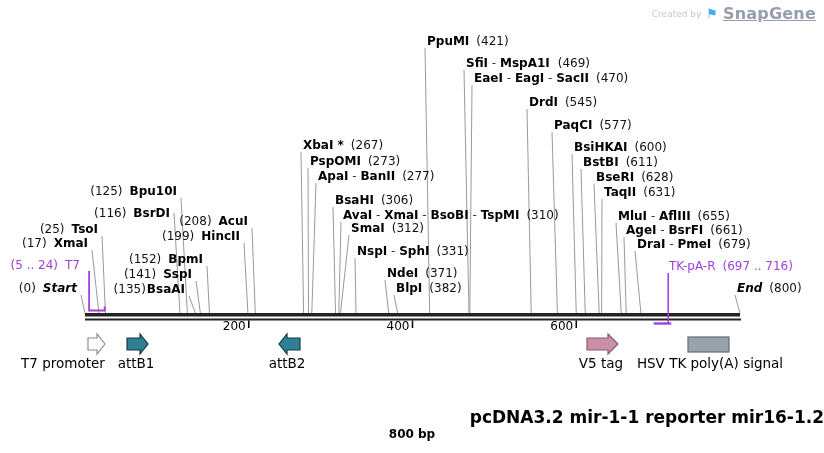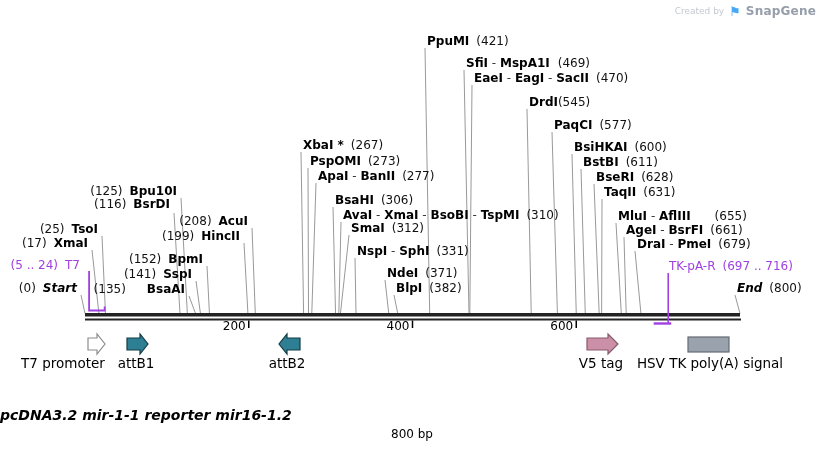--- a/index.html
+++ b/index.html
@@ -17,26 +17,26 @@
       color:var(--primer,#a040e0);font-weight:normal;}
 
   .tick-label{position:absolute;font-size:12px;line-height:13px;color:#000;}
 
   .feature-label{position:absolute;transform:translateX(-50%);font-size:13.5px;
                  line-height:15px;color:#000;white-space:nowrap;}
 
   .credit{position:absolute;top:4px;right:8px;display:flex;align-items:center;gap:5px;}
   .credit .created{font-size:9px;color:#c3c8d0;}
   .credit .flag{font-size:13px;line-height:13px;color:#47a8f5;}
-  .credit .brand{font-size:12px;font-weight:bold;color:#959eaa;letter-spacing:.2px;}
+  .credit .brand{font-size:16px;font-weight:bold;color:#959eaa;letter-spacing:.2px;text-decoration:underline;}
 
-  .title{position:absolute;left:0;right:0;top:407px;text-align:left;
-         font-size:14px;font-weight:bold;color:#000;font-style:italic;}
+  .title{position:absolute;left:0;right:0;top:407px;text-align:right;
+         font-size:17px;font-weight:bold;color:#000;}
   .subtitle{position:absolute;left:0;right:0;top:427px;text-align:center;
-            font-size:12px;font-weight:normal;color:#000;}
+            font-size:12px;font-weight:bold;color:#000;}
 </style>
 </head>
 <body>
 
 <div class="stage">
 
   <div class="credit">
     <span class="created">Created by</span>
     <span class="flag">⚑</span>
     <span class="brand">SnapGene</span>
@@ -97,48 +97,48 @@
     <polygon points="300,338 287,338 287,334 279,344 287,354 287,350 300,350" stroke-width="1.2" fill="#2e7f93" stroke="#123c46"></polygon>
     <polygon points="587,338 608,338 608,334 618,344 608,354 608,350 587,350" stroke-width="1.2" fill="#cc8fa8" stroke="#8a5a6e"></polygon>
     <rect x="688" y="337" width="41" height="15" stroke-width="1.2" fill="#9aa2ad" stroke="#646b73"></rect>
   </svg>
 
   <div id="labels">
       <div class="tick-label" style="right: 578.25px; top: 320px;">200</div>
       <div class="tick-label" style="right: 414.5px; top: 320px;">400</div>
       <div class="tick-label" style="right: 250.75px; top: 320px;">600</div>
       <div class="site" style="right: 647px; top: 184px;"><span class="pos" style="margin-right: 7px;">(125)</span><span><span class="nm">Bpu10I</span></span></div>
-      <div class="site" style="right: 654px; top: 197px;"><span class="pos" style="margin-right: 7px;">(116)</span><span><span class="nm">BsrDI</span></span></div>
+      <div class="site" style="right: 654px; top: 206px;"><span class="pos" style="margin-right: 7px;">(116)</span><span><span class="nm">BsrDI</span></span></div>
       <div class="site" style="right: 576px; top: 214px;"><span class="pos" style="margin-right: 7px;">(208)</span><span><span class="nm">AcuI</span></span></div>
       <div class="site" style="right: 726px; top: 222px;"><span class="pos" style="margin-right: 7px;">(25)</span><span><span class="nm">TsoI</span></span></div>
       <div class="site" style="right: 584px; top: 229px;"><span class="pos" style="margin-right: 7px;">(199)</span><span><span class="nm">HincII</span></span></div>
       <div class="site" style="right: 736px; top: 236px;"><span class="pos" style="margin-right: 7px;">(17)</span><span><span class="nm">XmaI</span></span></div>
       <div class="site" style="right: 621px; top: 252px;"><span class="pos" style="margin-right: 7px;">(152)</span><span><span class="nm">BpmI</span></span></div>
       <div class="site" style="right: 632px; top: 267px;"><span class="pos" style="margin-right: 7px;">(141)</span><span><span class="nm">SspI</span></span></div>
       <div class="site terminus" style="right: 747px; top: 281px;"><span class="pos" style="margin-right: 7px;">(0)</span><span><span class="nm">Start</span></span></div>
-      <div class="site" style="right: 639px; top: 282px;"><span class="pos" style="margin-right: 21px; text-align: center;">(135)</span><span><span class="nm">BsaAI</span></span></div>
+      <div class="site" style="right: 639px; top: 282px;"><span class="pos" style="margin-right: 1px; text-align: center;">(135)</span><span><span class="nm">BsaAI</span></span></div>
       <div class="site" style="left: 303px; top: 138px;"><span><span class="nm">XbaI *</span></span><span class="pos" style="margin-left: 7px; text-align: center;">(267)</span></div>
       <div class="site" style="left: 310px; top: 154px;"><span><span class="nm">PspOMI</span></span><span class="pos" style="margin-left: 7px;">(273)</span></div>
       <div class="site" style="left: 318px; top: 169px;"><span><span class="nm">ApaI</span><span class="dash"> - </span><span class="nm">BanII</span></span><span class="pos" style="margin-left: 7px;">(277)</span></div>
       <div class="site" style="left: 335px; top: 193px;"><span><span class="nm">BsaHI</span></span><span class="pos" style="margin-left: 7px;">(306)</span></div>
       <div class="site" style="left: 343px; top: 208px;"><span><span class="nm">AvaI</span><span class="dash"> - </span><span class="nm">XmaI</span><span class="dash"> - </span><span class="nm">BsoBI</span><span class="dash"> - </span><span class="nm">TspMI</span></span><span class="pos" style="margin-left: 7px;">(310)</span></div>
       <div class="site" style="left: 351px; top: 221px;"><span><span class="nm">SmaI</span></span><span class="pos" style="margin-left: 7px;">(312)</span></div>
       <div class="site" style="left: 357px; top: 244px;"><span><span class="nm">NspI</span><span class="dash"> - </span><span class="nm">SphI</span></span><span class="pos" style="margin-left: 7px;">(331)</span></div>
       <div class="site" style="left: 387px; top: 266px;"><span><span class="nm">NdeI</span></span><span class="pos" style="margin-left: 7px;">(371)</span></div>
       <div class="site" style="left: 396px; top: 281px;"><span><span class="nm">BlpI</span></span><span class="pos" style="margin-left: 7px;">(382)</span></div>
       <div class="site" style="left: 427px; top: 34px;"><span><span class="nm">PpuMI</span></span><span class="pos" style="margin-left: 7px;">(421)</span></div>
       <div class="site" style="left: 466px; top: 56px;"><span><span class="nm">SfiI</span><span class="dash"> - </span><span class="nm">MspA1I</span></span><span class="pos" style="margin-left: 8px;">(469)</span></div>
       <div class="site" style="left: 474px; top: 71px;"><span><span class="nm">EaeI</span><span class="dash"> - </span><span class="nm">EagI</span><span class="dash"> - </span><span class="nm">SacII</span></span><span class="pos" style="margin-left: 7px;">(470)</span></div>
-      <div class="site" style="left: 529px; top: 95px;"><span><span class="nm">DrdI</span></span><span class="pos" style="">(545)</span></div>
+      <div class="site" style="left: 529px; top: 95px;"><span><span class="nm">DrdI</span></span><span class="pos" style="margin-left: 7px;">(545)</span></div>
       <div class="site" style="left: 554px; top: 118px;"><span><span class="nm">PaqCI</span></span><span class="pos" style="margin-left: 7px;">(577)</span></div>
       <div class="site" style="left: 574px; top: 140px;"><span><span class="nm">BsiHKAI</span></span><span class="pos" style="margin-left: 7px;">(600)</span></div>
       <div class="site" style="left: 583px; top: 155px;"><span><span class="nm">BstBI</span></span><span class="pos" style="margin-left: 7px;">(611)</span></div>
       <div class="site" style="left: 596px; top: 170px;"><span><span class="nm">BseRI</span></span><span class="pos" style="margin-left: 7px;">(628)</span></div>
       <div class="site" style="left: 604px; top: 185px;"><span><span class="nm">TaqII</span></span><span class="pos" style="margin-left: 7px;">(631)</span></div>
-      <div class="site" style="left: 618px; top: 209px;"><span><span class="nm">MluI</span><span class="dash"> - </span><span class="nm">AflIII</span></span><span class="pos" style="margin-left: 24px;">(655)</span></div>
+      <div class="site" style="left: 618px; top: 209px;"><span><span class="nm">MluI</span><span class="dash"> - </span><span class="nm">AflIII</span></span><span class="pos" style="margin-left: 7px;">(655)</span></div>
       <div class="site" style="left: 626px; top: 223px;"><span><span class="nm">AgeI</span><span class="dash"> - </span><span class="nm">BsrFI</span></span><span class="pos" style="margin-left: 7px;">(661)</span></div>
       <div class="site" style="left: 637px; top: 237px;"><span><span class="nm">DraI</span><span class="dash"> - </span><span class="nm">PmeI</span></span><span class="pos" style="margin-left: 7px;">(679)</span></div>
       <div class="site terminus" style="left: 737px; top: 281px;"><span><span class="nm">End</span></span><span class="pos" style="margin-left: 7px;">(800)</span></div>
       <div class="site primer-label" style="right: 744px; top: 258px;"><span class="pos" style="margin-right: 7px;">(5 .. 24)</span><span><span class="nm">T7</span></span></div>
       <div class="site primer-label" style="left: 669px; top: 259px;"><span><span class="nm">TK-pA-R</span></span><span class="pos" style="margin-left: 7px;">(697 .. 716)</span></div>
     </div>
 
   <div class="feature-label" style="left:63px;top:356px">T7 promoter</div>
   <div class="feature-label" style="left:136px;top:356px">attB1</div>
   <div class="feature-label" style="left:287px;top:356px">attB2</div>

